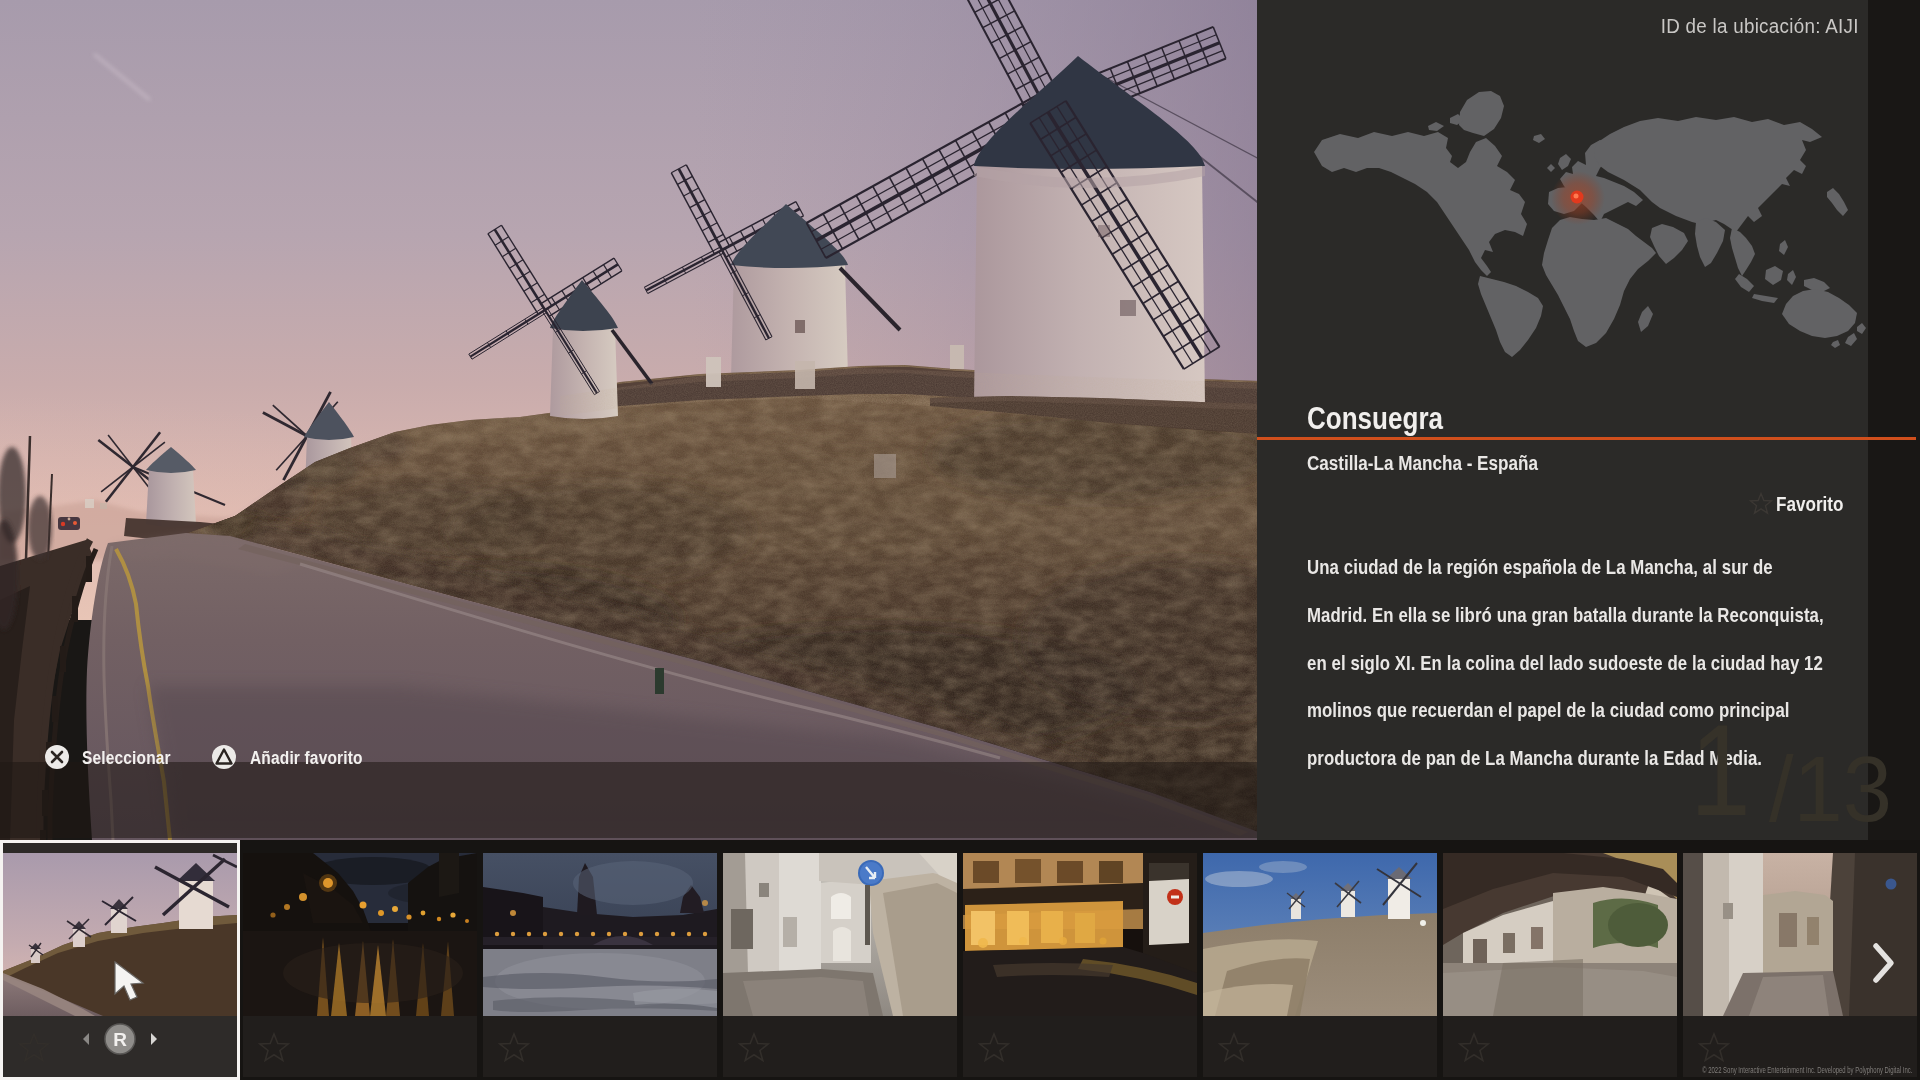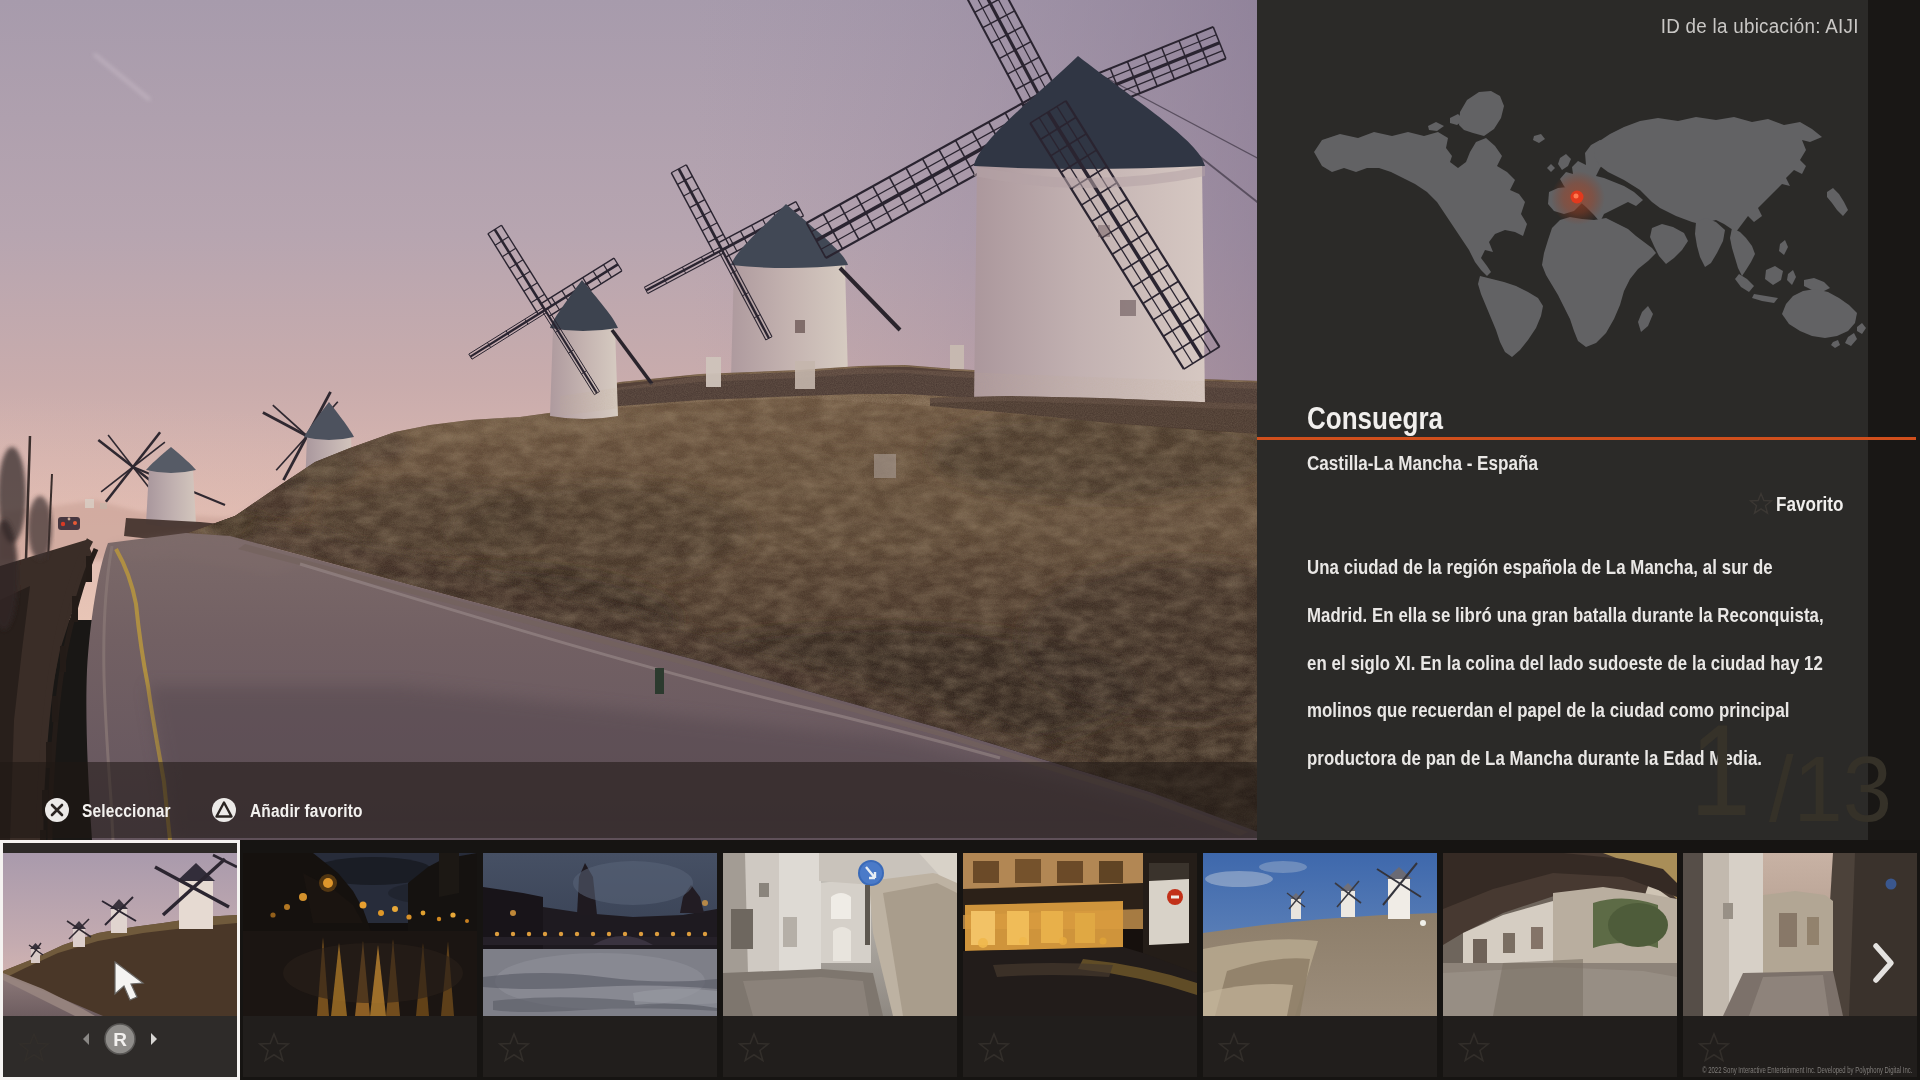--- a/index.html
+++ b/index.html
@@ -1,17 +1,17 @@
 <!DOCTYPE html>
 <html><head><meta charset="utf-8"><style>
 *{margin:0;padding:0;box-sizing:border-box}
 html,body{width:1920px;height:1080px;overflow:hidden;background:#191715;font-family:"Liberation Sans",sans-serif}
 #stage{position:absolute;left:0;top:0;width:1920px;height:1080px}
 #photowrap{position:absolute;left:0;top:0;width:1261px;height:840px;overflow:hidden}
-#bar{position:absolute;left:0;top:771px;width:1261px;height:64px}
+#bar{position:absolute;left:0;top:718px;width:1261px;height:64px}
 .blab{position:absolute;top:30px;font-size:18px;font-weight:bold;color:#f3f1ef;transform:scaleX(0.86);transform-origin:left;letter-spacing:0.2px}
 #panel{position:absolute;left:1257px;top:0;width:611px;height:840px;background:#2b2a28}
 #idtext{position:absolute;right:9px;top:15px;font-size:20px;color:#c9c7c5;transform:scaleX(0.94);transform-origin:right;letter-spacing:0.3px}
 #mapwrap{position:absolute;left:39px;top:80px;width:600px;height:295px}
 #title{position:absolute;left:50px;top:401px;font-size:31px;font-weight:bold;color:#f1efed;transform:scaleX(0.84);transform-origin:left}
 #rule{position:absolute;left:0;top:437px;width:659px;height:3px;background:#d04f1c}
 #subtitle{position:absolute;left:50px;top:452px;font-size:20px;font-weight:bold;color:#e9e7e5;transform:scaleX(0.855);transform-origin:left}
 #favstar{position:absolute;left:492px;top:492px}
 #favorito{position:absolute;left:519px;top:493px;font-size:20px;font-weight:bold;color:#f0eeec;transform:scaleX(0.855);transform-origin:left}
 #para{position:absolute;left:50px;top:543px;font-size:21px;line-height:47.8px;color:#e9e7e5;font-weight:bold;transform:scaleX(0.80);transform-origin:left;letter-spacing:0.1px;white-space:nowrap}

